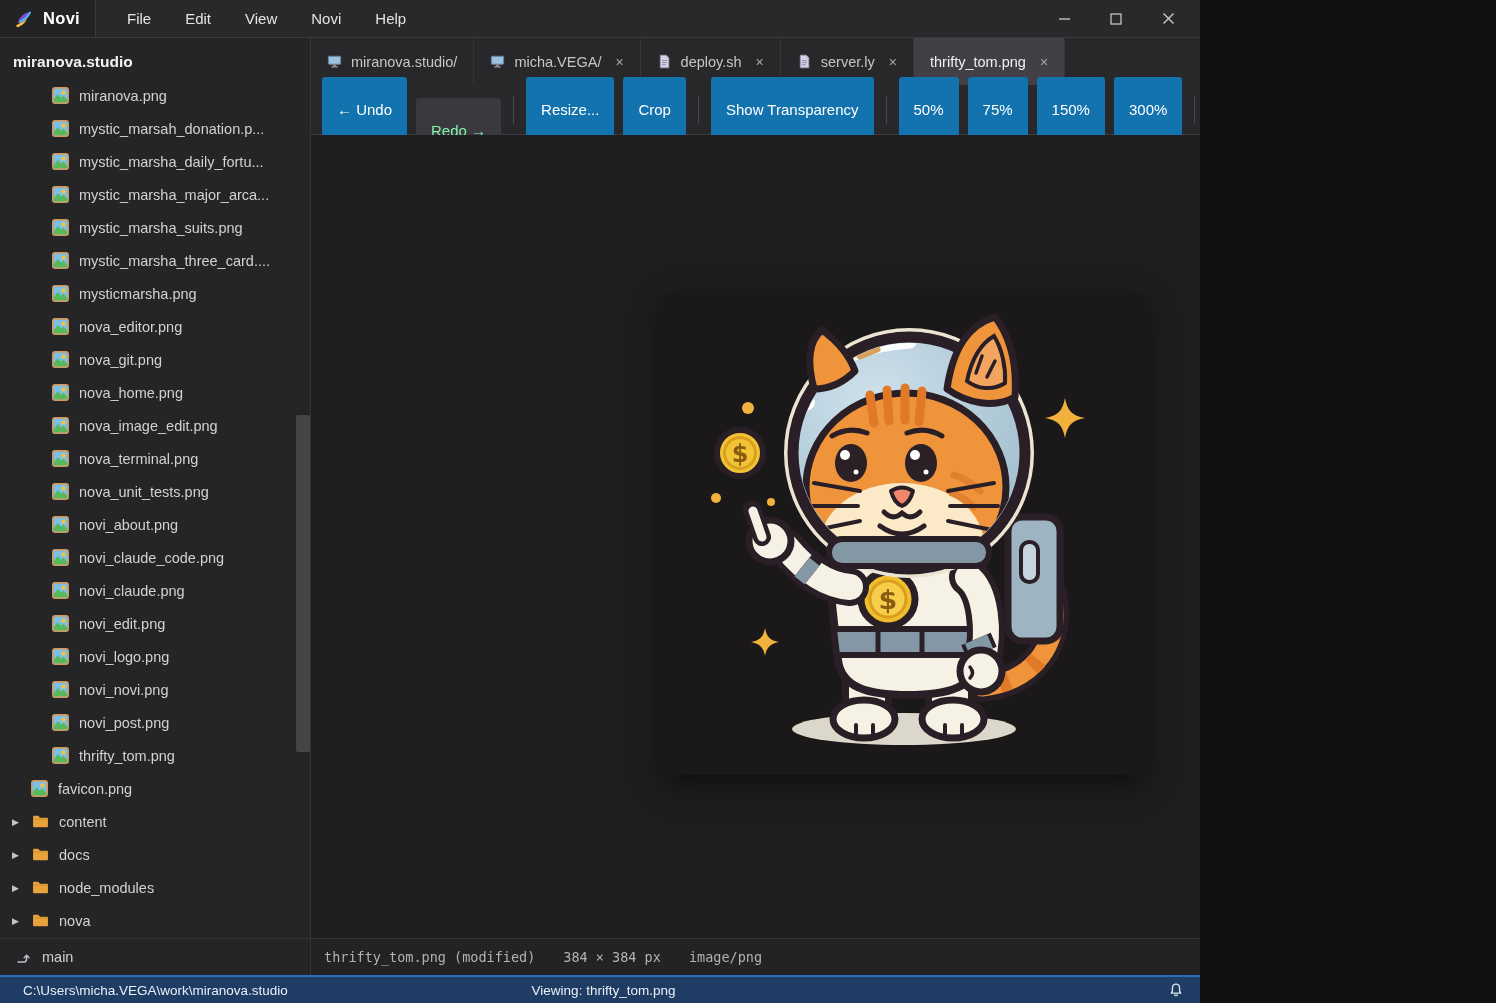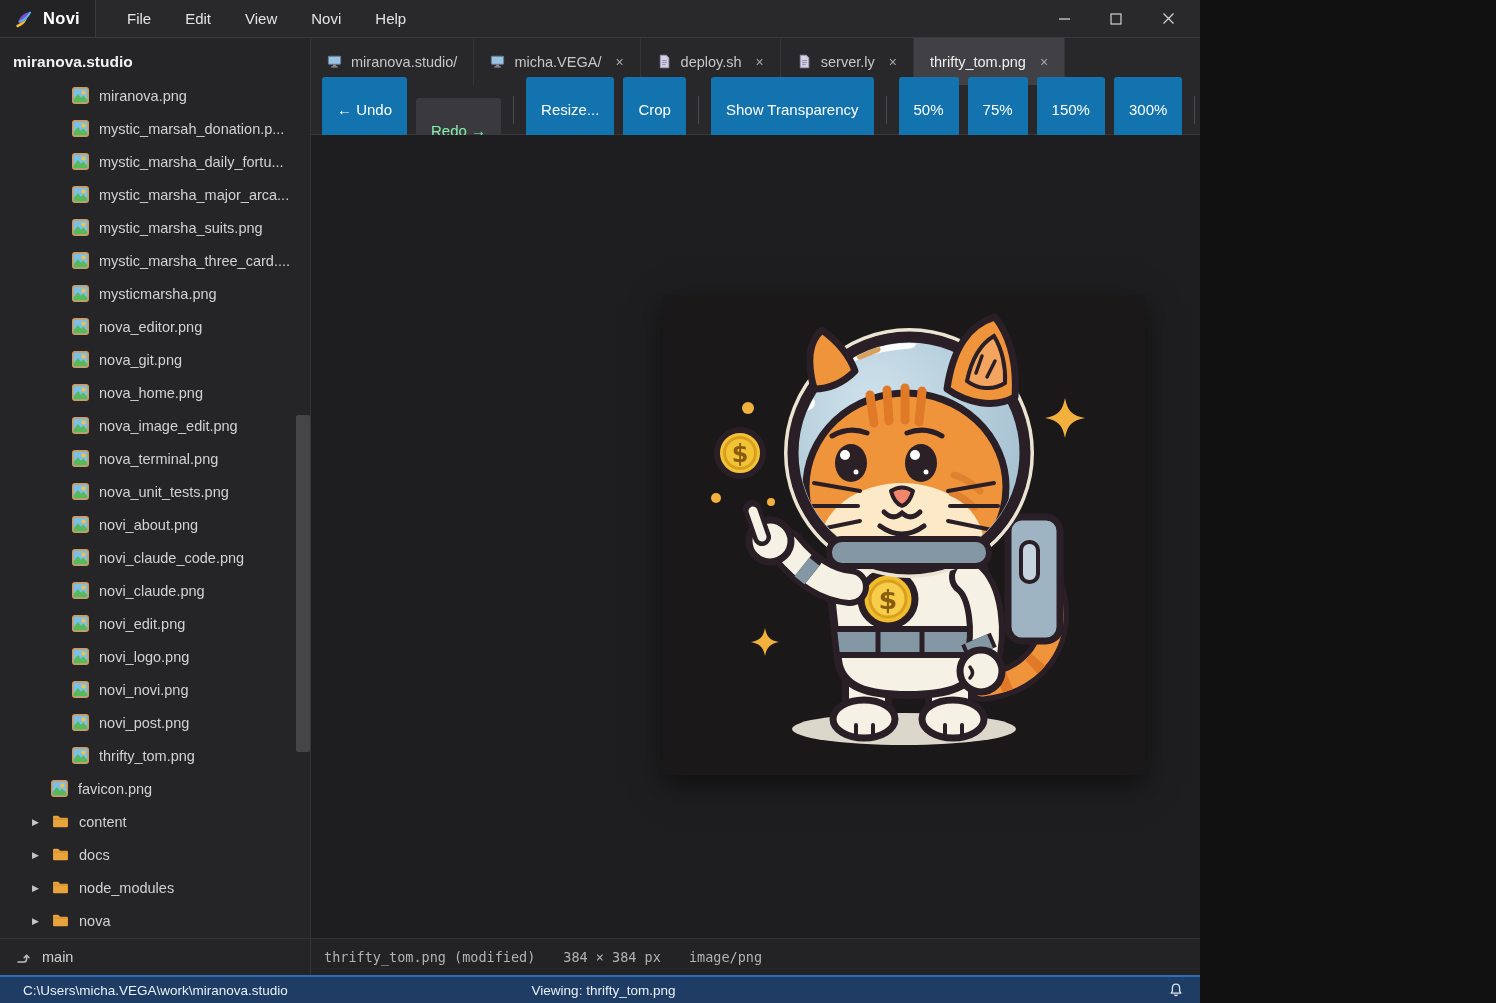--- a/index.html
+++ b/index.html
@@ -16,21 +16,21 @@
   .menubar{display:flex;align-items:stretch;padding-left:14px;justify-content:space-between;}
   .menu-item{padding:0 17px;font-size:15px;color:#e4e4e4;display:flex;align-items:center;cursor:default;}
   .wincontrols{margin-left:auto;display:flex;align-items:stretch;padding-right:6px;}
   .wc-btn{width:52px;display:flex;align-items:center;justify-content:center;color:#d0d0d0;}
   
   .main{flex:1;display:flex;min-height:0;}
   .sidebar{width:311px;flex:0 0 311px;background:#252528;border-right:1px solid #353538;
     display:flex;flex-direction:column;min-height:0;}
   .sb-header{height:47px;flex:0 0 47px;display:flex;align-items:center;padding:0 13px;
     font-weight:bold;font-size:15.5px;color:#f2f2f2;}
-  .tree{flex:1;position:relative;overflow:hidden;margin-left:20px;}
+  .tree{flex:1;position:relative;overflow:hidden;}
   .tree-inner{margin-top:-6px;}
   .tree-row{height:33px;display:flex;align-items:center;gap:10px;font-size:14.5px;color:#d2d2d2;
     padding-left:52px;cursor:pointer;white-space:nowrap;}
   .tree-row.root{padding-left:31px;}
   .tree-row.folder{padding-left:9px;}
   .chev{width:13px;font-size:9px;color:#c6c6c6;text-align:center;flex:0 0 13px;}
   .ticon{width:17px;height:17px;flex:0 0 17px;}
   .scroll-thumb{position:absolute;right:0;top:330px;width:14px;height:337px;background:#454548;border-radius:2px;}
   .sb-branch{height:37px;flex:0 0 37px;border-top:1px solid #333336;display:flex;align-items:center;
     gap:10px;padding:0 16px;font-size:14.5px;color:#cecece;}

